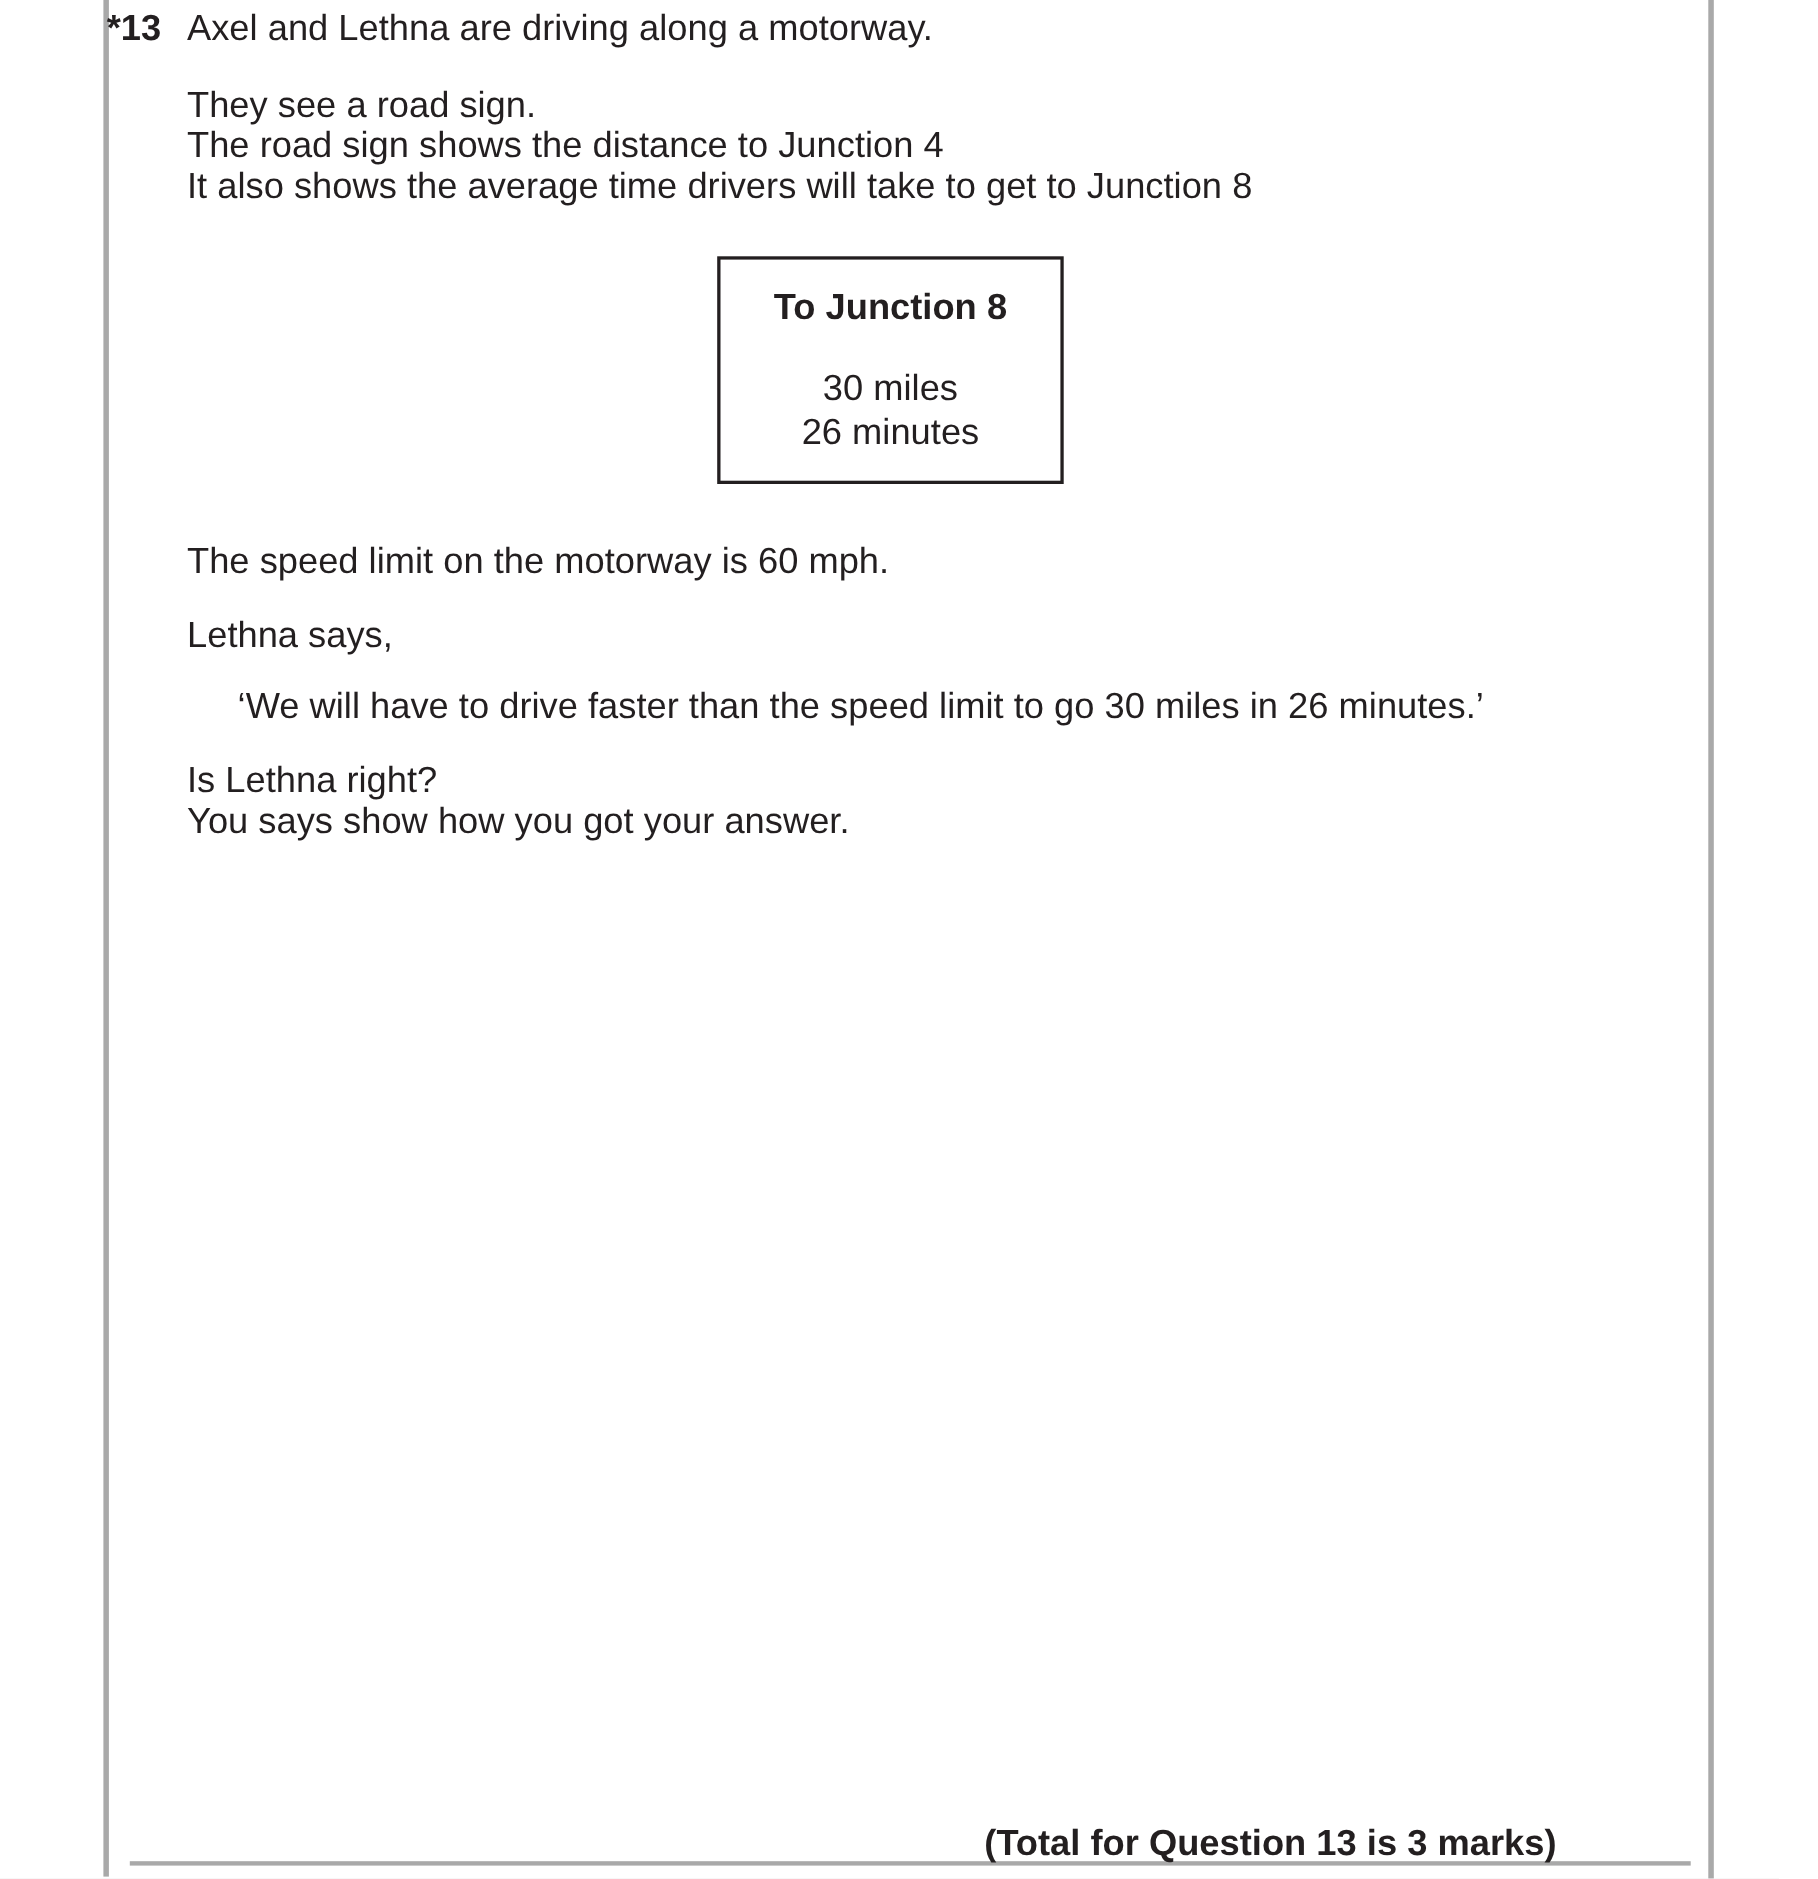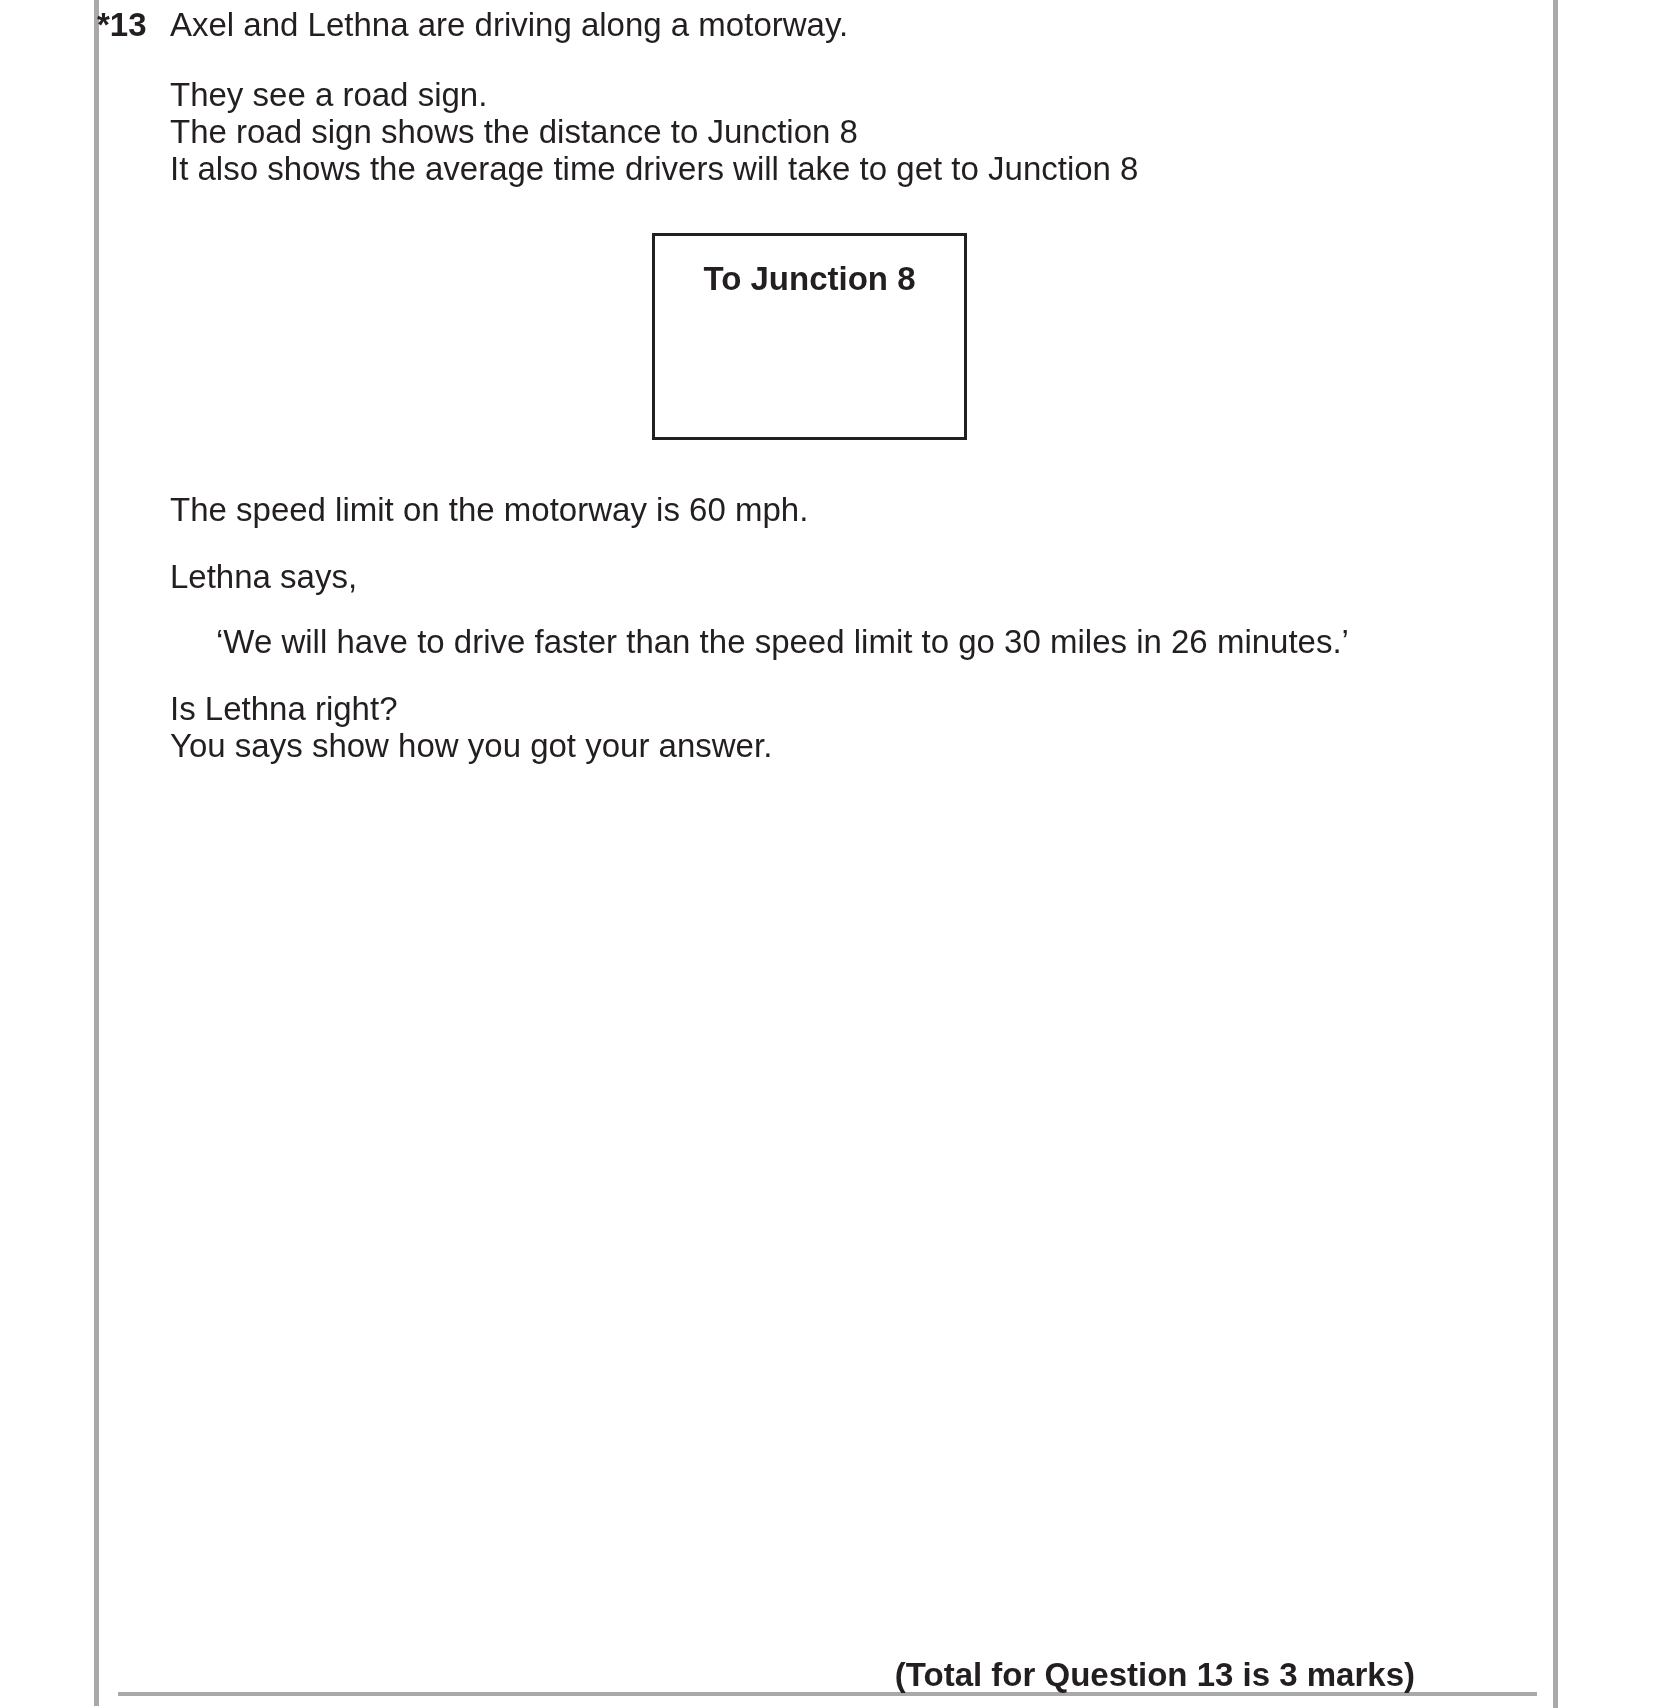--- a/index.html
+++ b/index.html
@@ -47,26 +47,30 @@
 
   <div class="rule rule-left"></div>
   <div class="rule rule-right"></div>
   <div class="rule rule-bottom"></div>
 
   <div class="abs q-number">*13</div>
   <div class="abs q-intro">Axel and Lethna are driving along a motorway.</div>
 
   <div class="abs q-body">
     <div>They see a road sign.</div>
-    <div>The road sign shows the distance to Junction 8</div>
+    <div>The road sign shows the distance to Junction 4</div>
     <div>It also shows the average time drivers will take to get to Junction 8</div>
   </div>
 
   <div class="abs sign-box">
     <div class="sign-title">To Junction 8</div>
+    <div class="sign-values">
+      <div>30 miles</div>
+      <div>26 minutes</div>
+    </div>
   </div>
 
   <div class="abs speed-limit">The speed limit on the motorway is 60 mph.</div>
   <div class="abs says-intro">Lethna says,</div>
   <div class="abs quote">‘We will have to drive faster than the speed limit to go 30 miles in 26 minutes.’</div>
 
   <div class="abs prompts">
     <div>Is Lethna right?</div>
     <div>You says show how you got your answer.</div>
   </div>

